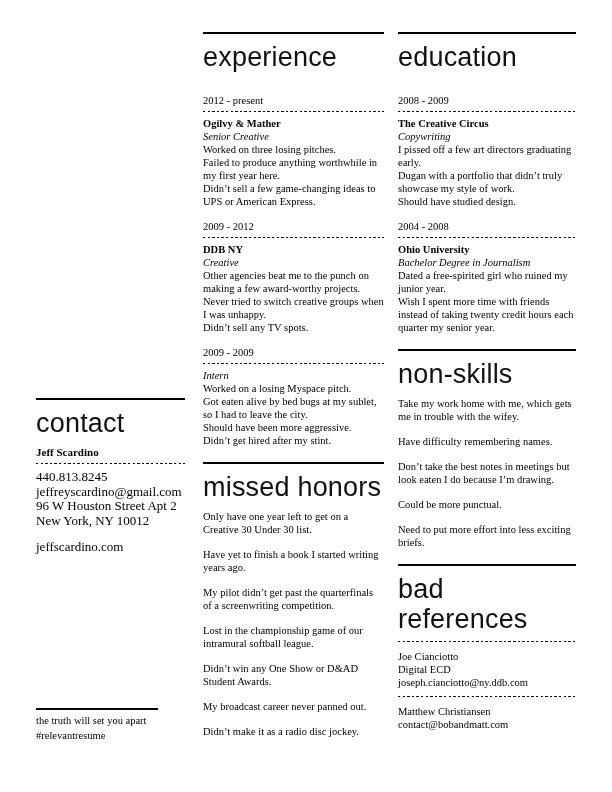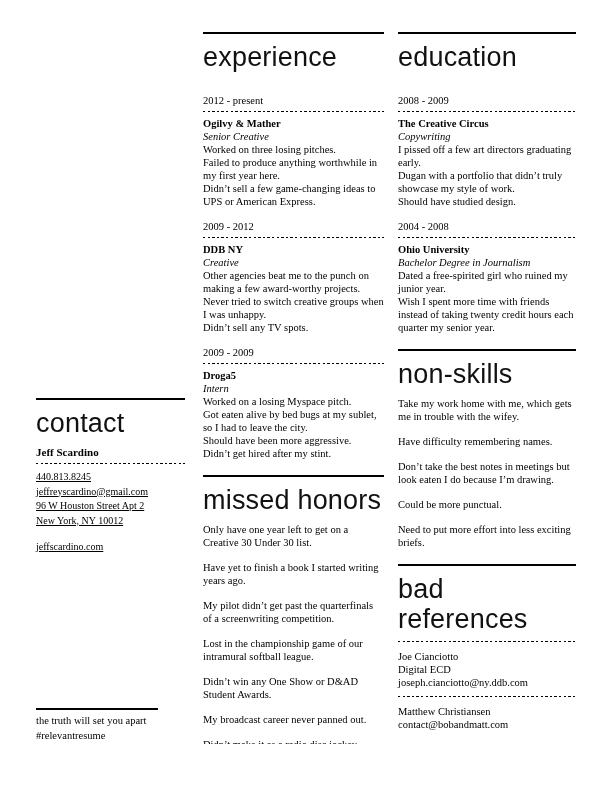--- a/index.html
+++ b/index.html
@@ -31,21 +31,21 @@
   .entry.first{margin-top:22px;}
   .org{font-weight:bold;}
   .role{font-style:italic;}
   .sect-rule{margin-top:15px;}
   .item{font-size:10.5px;line-height:13px;margin-top:12px;}
   .item.first{margin-top:8px;}
   .ref{margin-top:8px;}
   .ref-dash{margin:7px 0 0 0;}
 
   .contact-name{font-weight:bold;font-size:11px;line-height:14px;margin-top:7px;}
-  .contact-line{font-size:10px;line-height:14.5px;text-decoration:underline;}
+  .contact-line{font-size:13px;line-height:14.5px;}
   .contact-block{margin-top:6px;}
   .contact-site{margin-top:12px;}
   .footer-line{font-size:10.5px;line-height:14.5px;}
   .footer-first{margin-top:4px;}
 </style>
 </head>
 <body>
 
 <div class="page">
 
@@ -69,21 +69,20 @@
       <div class="body-txt org">DDB NY</div>
       <div class="body-txt role">Creative</div>
       <div class="body-txt">Other agencies beat me to the punch on making a few award-worthy projects.</div>
       <div class="body-txt">Never tried to switch creative groups when I was unhappy.</div>
       <div class="body-txt">Didn’t sell any TV spots.</div>
     </div>
 
     <div class="entry">
       <div class="dates">2009 - 2009</div>
       <div class="dash"></div>
-      <div class="body-txt org">Droga5</div>
       <div class="body-txt role">Intern</div>
       <div class="body-txt">Worked on a losing Myspace pitch.</div>
       <div class="body-txt">Got eaten alive by bed bugs at my sublet, so I had to leave the city.</div>
       <div class="body-txt">Should have been more aggressive.</div>
       <div class="body-txt">Didn’t get hired after my stint.</div>
     </div>
 
     <div class="rule sect-rule"></div>
     <div class="heading">missed honors</div>
     <div class="item first">Only have one year left to get on a Creative 30 Under 30 list.</div>

